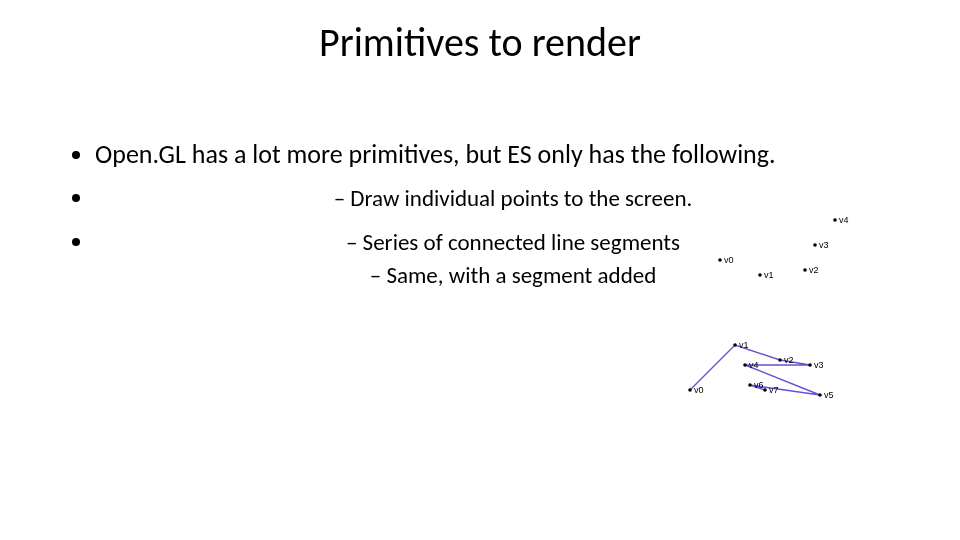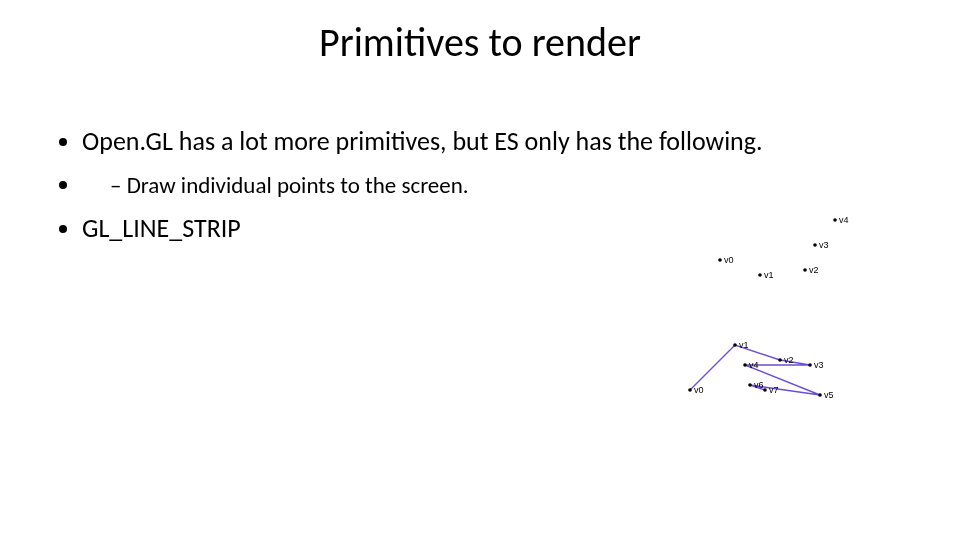--- a/index.html
+++ b/index.html
@@ -1,21 +1,21 @@
 <!DOCTYPE html>
 <html><head>
 <meta charset="utf-8">
 <style>
   html,body{margin:0;padding:0;width:960px;height:540px;background:#fff;font-family:Calibri,Arial,sans-serif;color:#000;}
   .slide{position:relative;width:960px;height:392px;}
   .title{position:absolute;left:0;right:0;top:18px;text-align:center;font-size:40px;}
   .body{position:absolute;left:52px;top:120px;right:40px;font-size:26px;line-height:1.35;}
-  ul.b1{list-style:disc;margin:4px;padding-left:26px;}
+  ul.b1{list-style:disc;margin:17px;padding-left:26px;}
   ul.b1>li{margin-bottom:8px;}
-  ul.b2{list-style:none;margin:4px 0 10px 0;padding-left:28px;font-size:23px;}
+  ul.b2{list-style:none;margin:4px 0 10px 0;padding-left:28px;font-size:23px;text-align:center;}
   ul.b2>li{margin:2px 0;}
   ul.b2>li::before{content:"– ";}
   .cont{padding-left:28px;font-size:23px;}
   .fig{position:absolute;}
   .fig svg{overflow:visible;}
   .lbl{font:9px Arial;fill:#000;}
 </style>
 </head>
 <body>
 <div class="slide">
@@ -24,21 +24,24 @@
 
 <div class="body">
   <ul class="b1">
     <li>Open.GL has a lot more primitives, but ES only has the following.</li>
     <li>
       <ul class="b2">
         <li>Draw individual points to the screen.</li>
       </ul>
     </li>
     <li>
-      <span>GL_LINE_STRIP</span>
+      <ul class="b2">
+        <li>Series of connected line segments</li>
+        <li>Same, with a segment added</li>
+      </ul>
     </li>
   </ul>
 </div>
 
 <div class="fig" style="left:700px;top:215px;">
   <svg id="svg-points" width="180" height="80">
         <circle cx="20" cy="45" r="1.8" fill="#000"></circle>
         <text x="24" y="48" class="lbl">v0</text>
         <circle cx="60" cy="60" r="1.8" fill="#000"></circle>
         <text x="64" y="63" class="lbl">v1</text>

